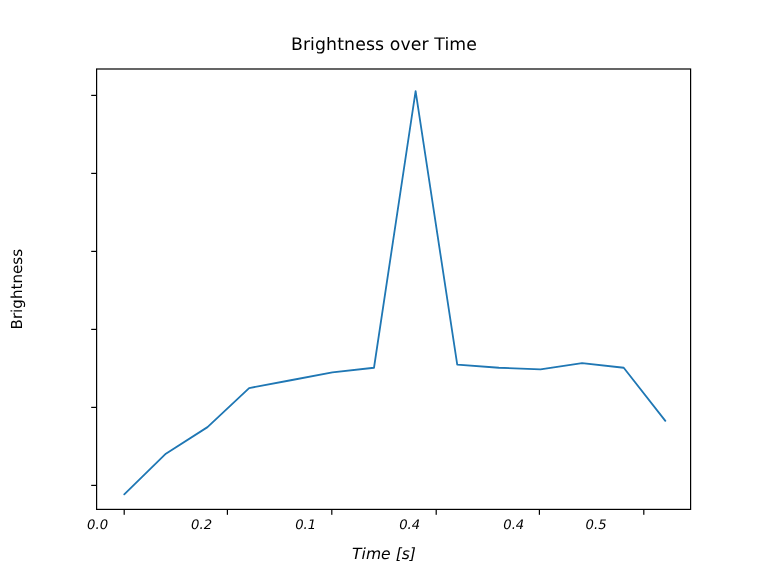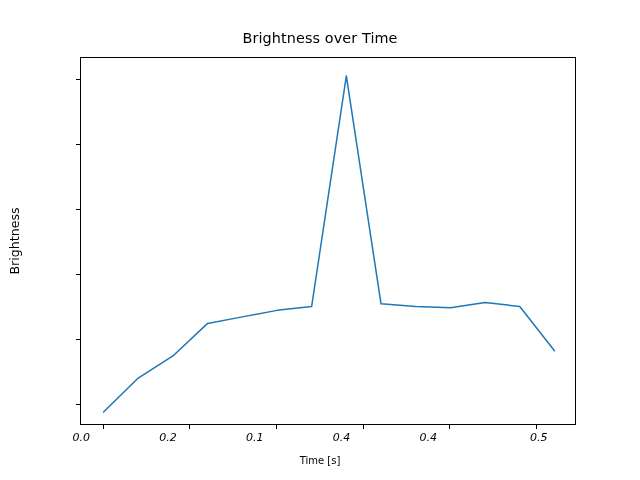--- a/index.html
+++ b/index.html
@@ -72,22 +72,23 @@
     width: 1px;
     height: 4px;
     background: #000000;
   }
   #xlabel {
     position: absolute;
     left: 0;
     top: 455px;
     width: 640px;
     text-align: center;
-    font-size: 10px;
+    font-size: 13px;
     color: #000000;
+    font-style: italic;
   }
   #ylabel {
     position: absolute;
     left: 14px;
     top: 241px;
     font-size: 12.6px;
     color: #000000;
     transform: translate(-50%, -50%) rotate(-90deg);
     white-space: nowrap;
   }
@@ -114,21 +115,21 @@
       <div class="xtick-label" style="left: 102.545px;">0.0</div>
       <div class="xtick-mark" style="left: 102.545px;"></div>
       <div class="xtick-label" style="left: 189.259px;">0.2</div>
       <div class="xtick-mark" style="left: 189.259px;"></div>
       <div class="xtick-label" style="left: 275.972px;">0.1</div>
       <div class="xtick-mark" style="left: 275.972px;"></div>
       <div class="xtick-label" style="left: 362.685px;">0.4</div>
       <div class="xtick-mark" style="left: 362.685px;"></div>
       <div class="xtick-label" style="left: 449.399px;">0.4</div>
       <div class="xtick-mark" style="left: 449.399px;"></div>
-      <div class="xtick-label" style="left: 560px;">0.5</div>
+      <div class="xtick-label" style="left: 518px;">0.5</div>
       <div class="xtick-mark" style="left: 536.112px;"></div>
     </div>
 
   <div id="axes">
     <svg id="plot-svg" viewBox="0 0 496 368" preserveAspectRatio="none">
       <polyline id="series-line" fill="none" stroke="#1f77b4" stroke-width="1.5" stroke-linejoin="round" stroke-linecap="round" points="22.55,353.94 57.23,320.08 91.92,297.94 126.60,265.39 161.29,258.88 195.97,252.37 230.66,248.46 265.34,17.97 300.03,245.85 334.71,248.46 369.40,249.76 404.08,244.55 438.77,248.46 473.45,292.73"></polyline>
     </svg>
   </div>
 
 </div>

